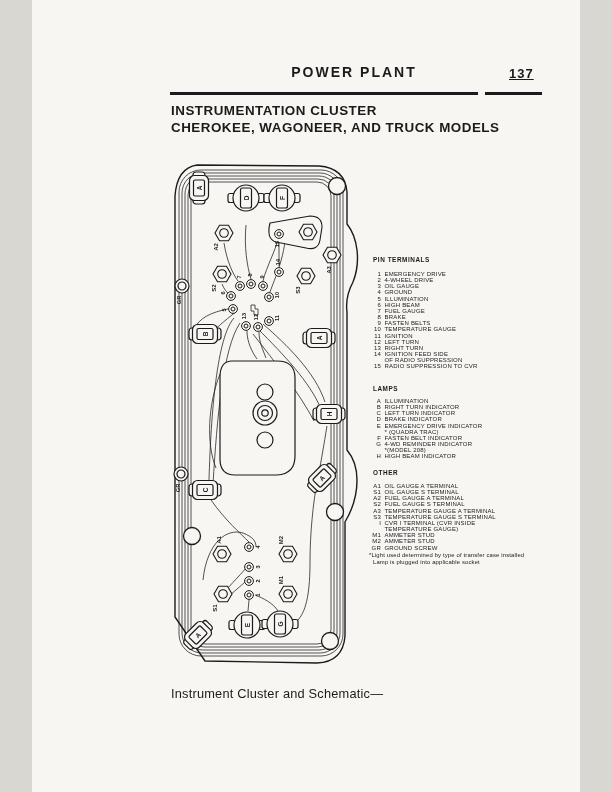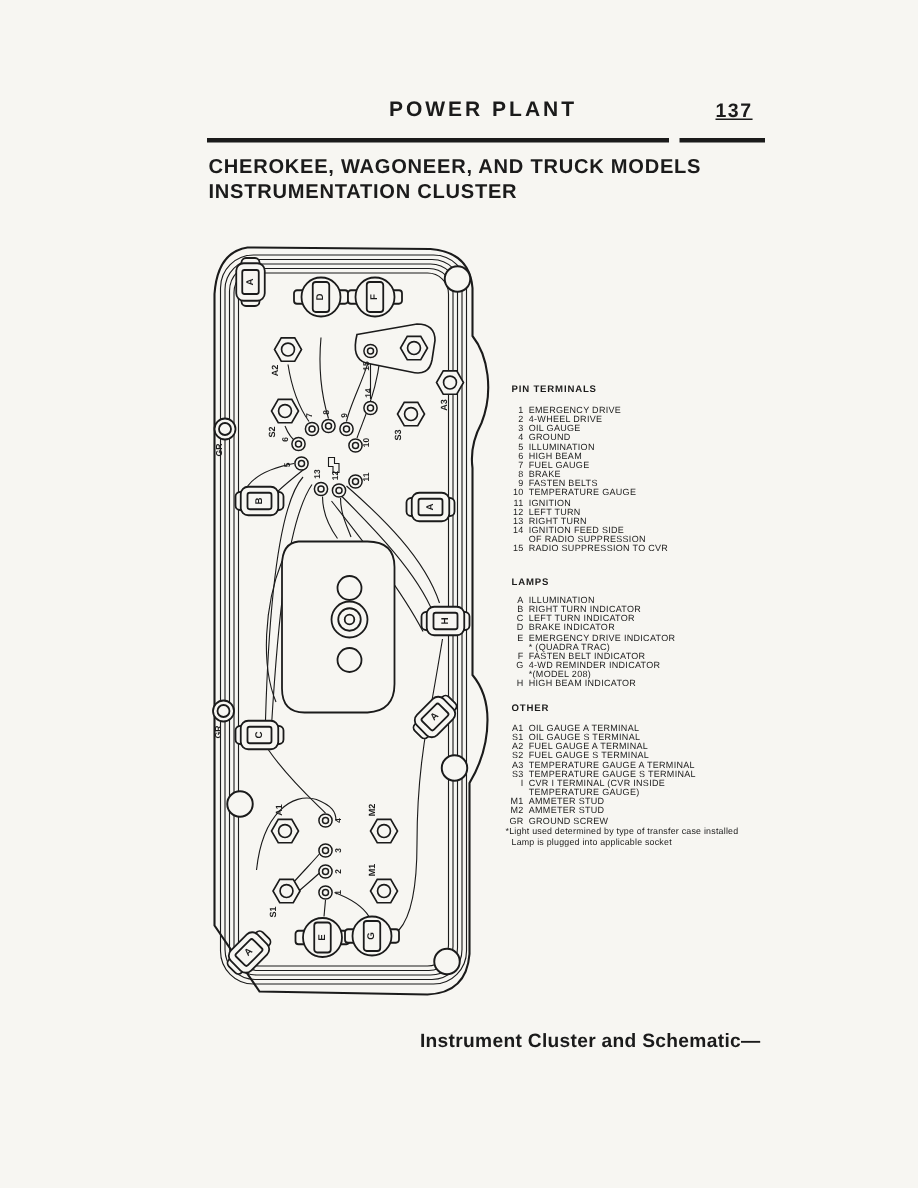--- a/index.html
+++ b/index.html
@@ -1,54 +1,54 @@
 <!DOCTYPE html>
 <html><head>
 <meta charset="utf-8">
 <style>
   html,body{margin:0;padding:0;background:#d9d7d2;}
   .page{
-    position:relative;width:612px;height:792px;margin:0 auto;
+    position:relative;width:548px;height:792px;margin:0 auto;
     background:#f7f6f2;color:#1b1b1b;overflow:hidden;
     font-family:"Liberation Sans",sans-serif;
   }
   .abs{position:absolute;}
   .hdr-title{top:64px;left:16px;width:612px;text-align:center;
     font-size:14px;font-weight:bold;letter-spacing:2px;}
   .hdr-page{top:66px;left:477px;font-size:13px;font-weight:bold;letter-spacing:1px;text-decoration:underline;}
   .rule{top:92px;height:2.6px;background:#1b1b1b;}
   .rule-a{left:138px;width:308px;}
   .rule-b{left:453px;width:57px;}
   .sec-title{left:139px;top:103px;font-size:13.4px;font-weight:bold;
     line-height:16.5px;letter-spacing:0.5px;white-space:nowrap;}
   .lg-head{left:341px;font-size:6.4px;letter-spacing:0.55px;font-weight:bold;}
   .lg-list{left:338px;width:190px;font-size:6px;line-height:6.15px;letter-spacing:0.2px;}
   .legend-row{display:flex;}
   .legend-key{width:11px;text-align:right;margin-right:3.5px;flex:none;}
   .legend-label{white-space:pre;}
   .footnote{left:337px;top:552px;width:200px;font-size:5.9px;line-height:7px;letter-spacing:0.15px;}
   .footnote .fn2{margin-left:4px;}
-  .caption{left:127px;top:686px;width:380px;text-align:right;
-    font-weight:bold;font-size:12.8px;line-height:15.5px;letter-spacing:0.2px;}
+  .caption{left:139px;top:686px;width:380px;text-align:left;
+    font-weight:normal;font-size:12.8px;line-height:15.5px;letter-spacing:0.2px;}
   #schematic{left:135px;top:162px;width:200px;height:518px;}
   #schematic text{font-family:"Liberation Sans",sans-serif;}
 </style>
 </head>
 <body>
 
 <div class="page">
 
   <div class="abs hdr-title">POWER PLANT</div>
   <div class="abs hdr-page">137</div>
   <div class="abs rule rule-a"></div>
   <div class="abs rule rule-b"></div>
 
   <div class="abs sec-title">
+    <div>INSTRUMENTATION CLUSTER</div>
     <div>CHEROKEE, WAGONEER, AND TRUCK MODELS</div>
-    <div>INSTRUMENTATION CLUSTER</div>
   </div>
 
   <svg id="schematic" class="abs" viewBox="0 0 200 518">
 
     <g stroke="#1b1b1b" fill="none" stroke-width="1.4">
       <path d="M 30,3 Q 10,6 8,34 L 8,300 L 8,455 L 38,499 L 150,501 Q 176,500 178,474
                L 178,360 Q 190,340 190,318 Q 190,300 180,288 L 180,150 Q 178,135 186,120
                Q 192,105 190,88 Q 188,72 180,62 L 180,30 Q 178,6 152,4 Z"></path>
     </g>
 

